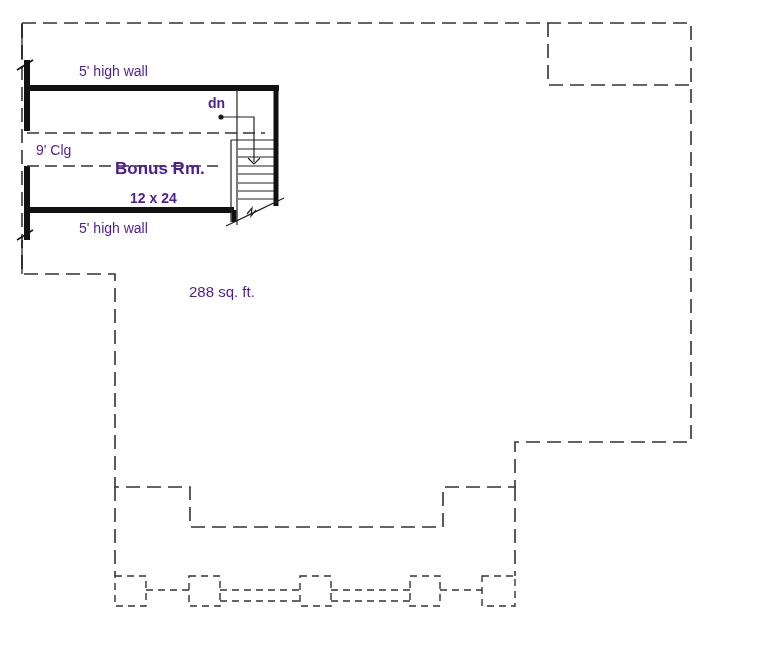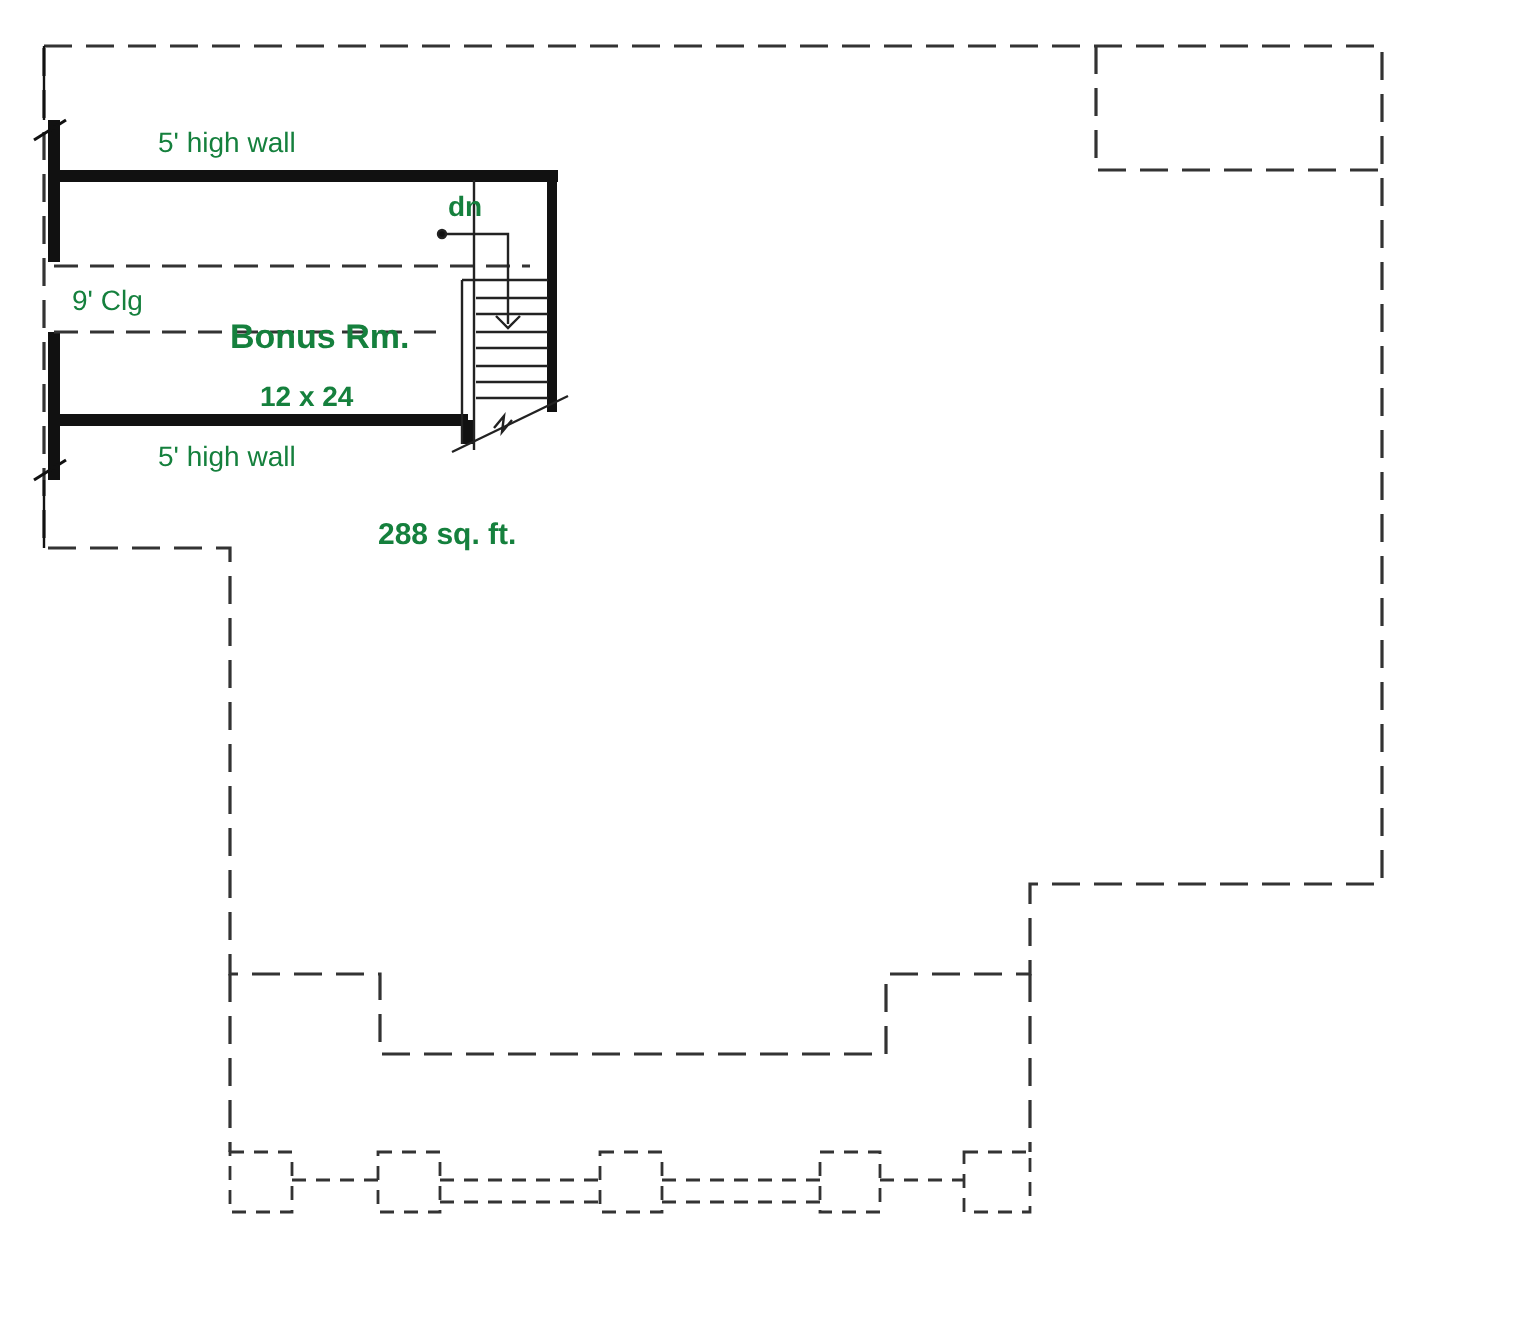--- a/index.html
+++ b/index.html
@@ -1,24 +1,24 @@
 <!DOCTYPE html>
 <html><head>
 <meta charset="utf-8">
 <style>
   html, body { margin: 0; padding: 0; background: #ffffff; }
   body { width: 764px; height: 664px; position: relative; overflow: hidden; font-family: "Liberation Sans", sans-serif; }
   svg { position: absolute; left: 0; top: 0; }
-  .lbl { position: absolute; color: #15803d; white-space: nowrap; font-family: "Liberation Sans", sans-serif; }
+  .lbl { position: absolute; color: #4c1d95; white-space: nowrap; font-family: "Liberation Sans", sans-serif; }
   .wall-lbl { font-size: 14px; }
   .room-name { font-size: 17px; font-weight: bold; margin-top: 14px; }
   .room-dim { font-size: 14px; font-weight: bold; }
   .clg { font-size: 14px; }
-  .dn { font-size: 14px; font-weight: bold; margin-left: 16px; }
-  .area { font-size: 15px; font-weight: bold; }
+  .dn { font-size: 14px; font-weight: bold; }
+  .area { font-size: 15px; font-weight: normal; margin-top: 24px; }
 </style>
 </head>
 <body>
 
 <svg width="764" height="664" viewBox="0 0 764 664" xmlns="http://www.w3.org/2000/svg">
 
   <g fill="none" stroke="#333" stroke-width="1.6" stroke-dasharray="14 7">
     <polyline points="22,23 691,23 691,442 515,442 515,487 443,487 443,527 190,527 190,487 115,487 115,274 22,274 22,23"></polyline>
 
     <polyline points="548,23 548,85 691,85"></polyline>

